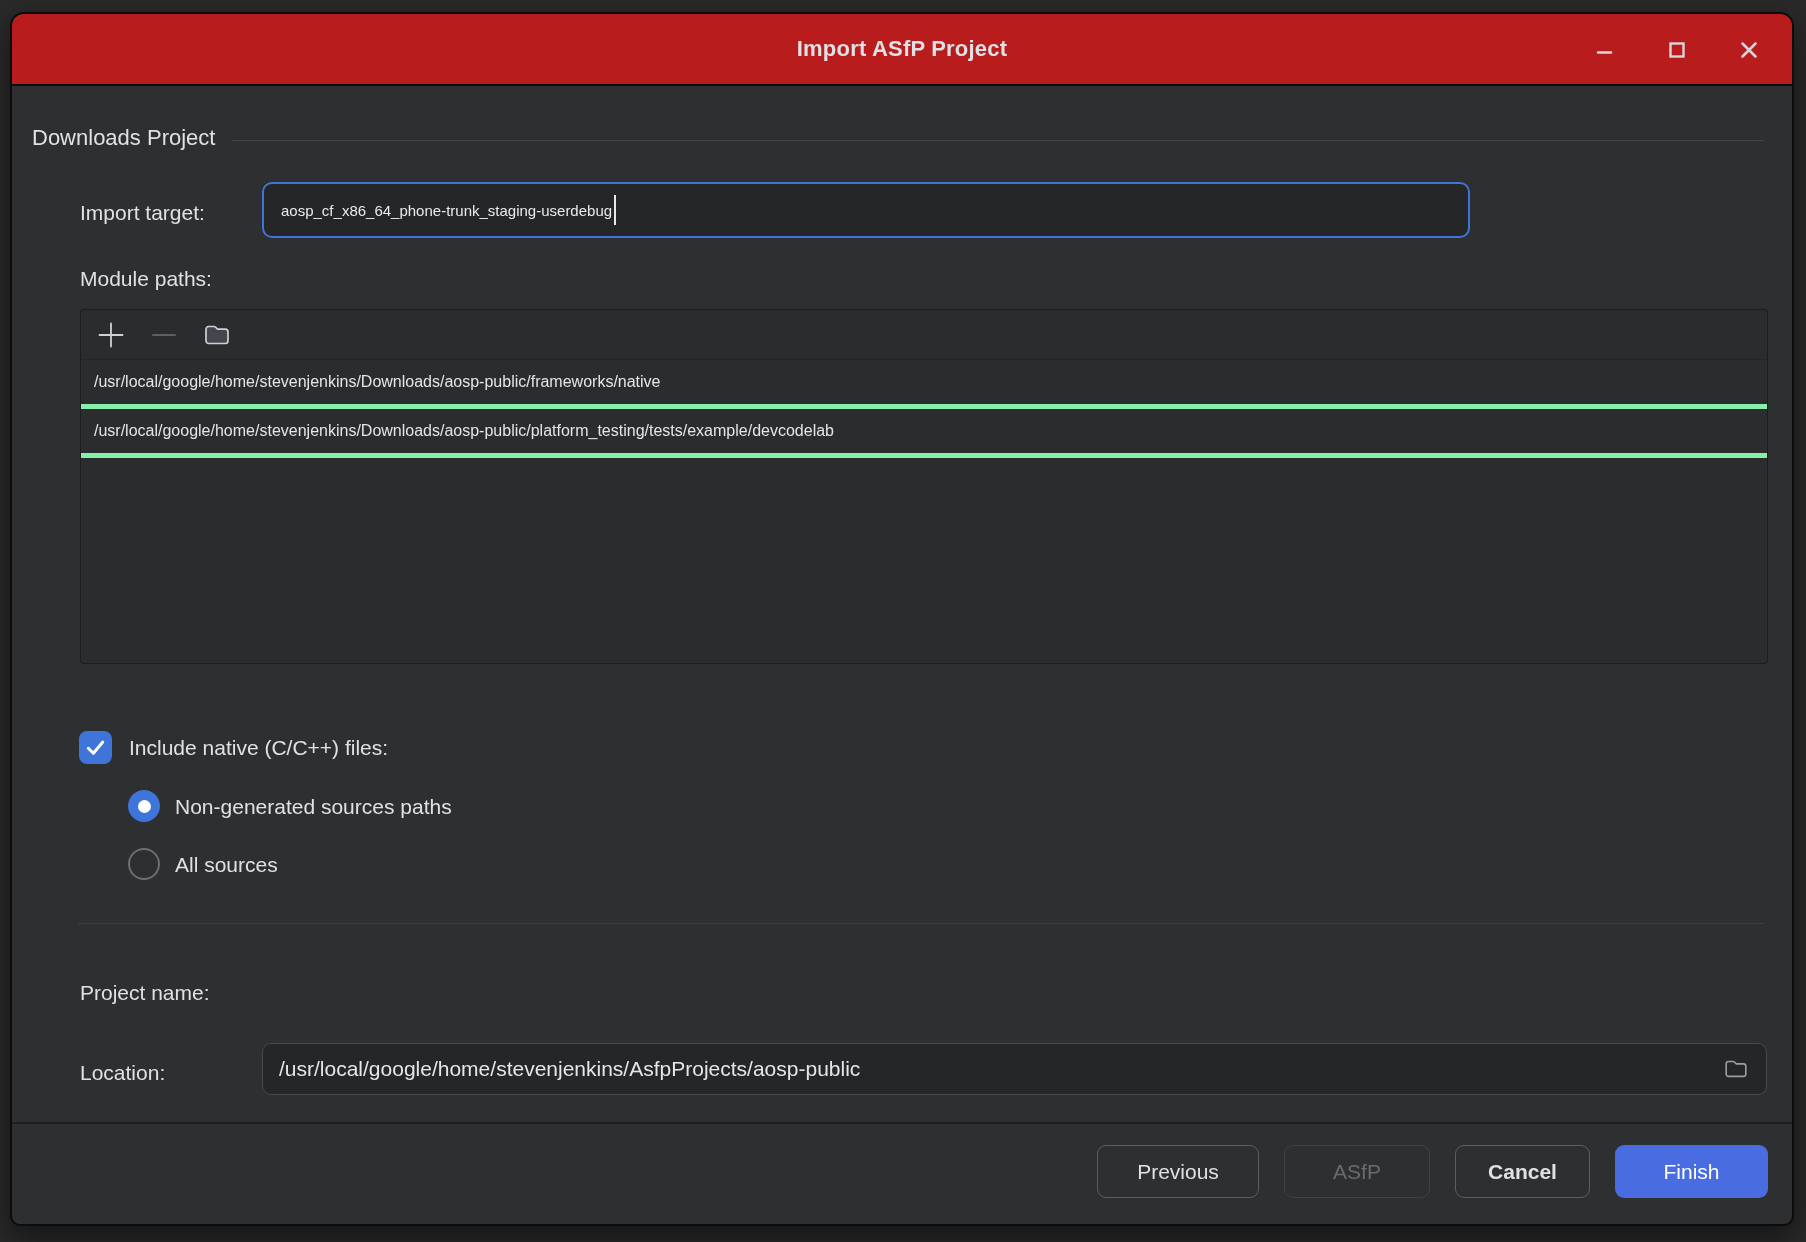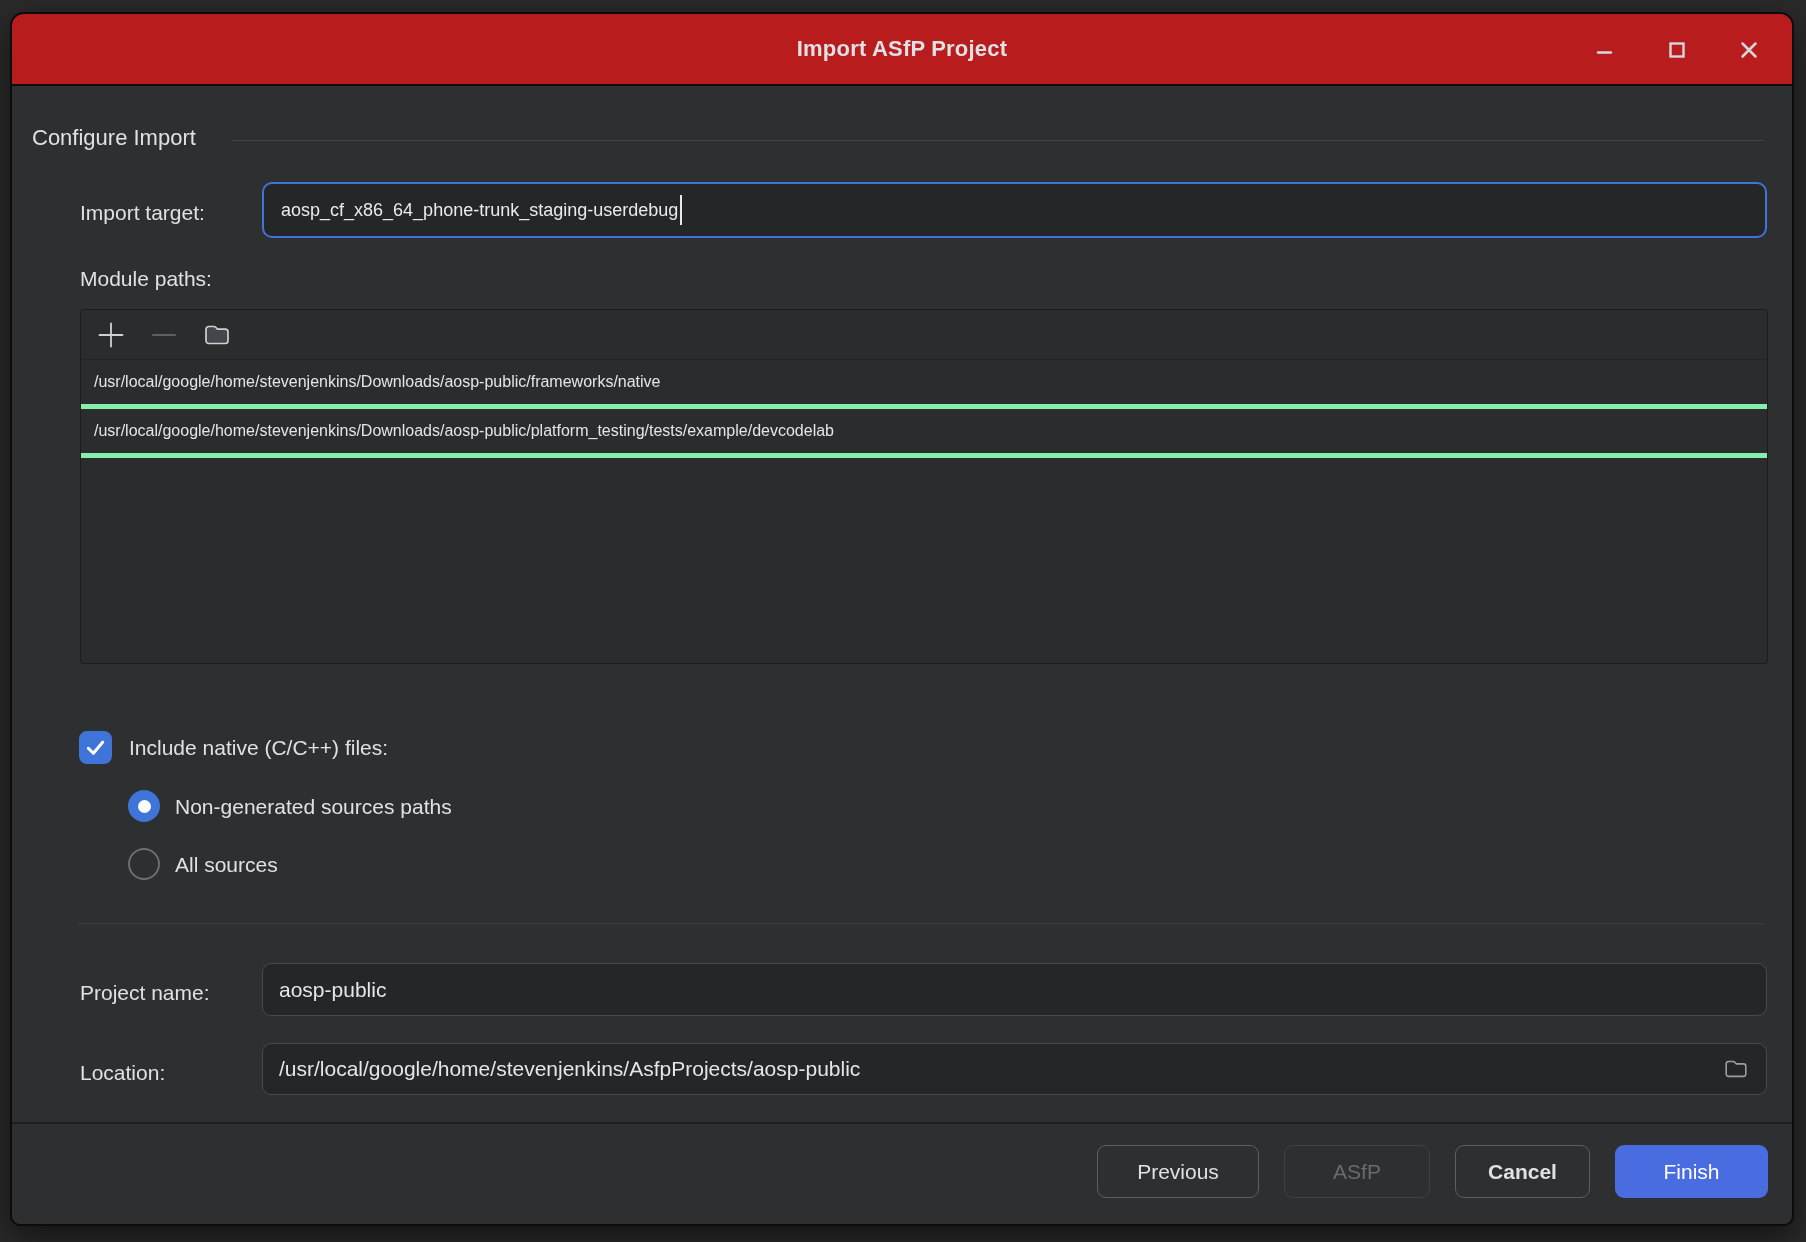--- a/index.html
+++ b/index.html
@@ -33,24 +33,24 @@
     width:26px; height:26px; display:flex; align-items:center; justify-content:center;
     color:#d6d8dc; cursor:pointer;
   }
   .wc-btn svg { display:block; }
   
   .config-header { position:absolute; left:20px; top:111px; font-size:22px; color:#dfe1e5; }
   .config-rule { position:absolute; left:220px; right:28px; top:126px; height:1px; background:#404347; }
   .lbl { position:absolute; color:#dfe1e5; font-size:21px; line-height:26px; white-space:nowrap; }
   
   .lunch-input {
-    position:absolute; left:250px; top:168px; width:1505px; height:56px;
+    position:absolute; left:250px; top:168px; width:1208px; height:56px;
     background:#242628; border:2.5px solid #3f74d9; border-radius:10px;
     display:flex; align-items:center; padding:0 17px;
-    color:#e8eaed; font-size:18px; white-space:nowrap; cursor:text;
+    color:#e8eaed; font-size:15px; white-space:nowrap; cursor:text;
   }
   .caret { display:inline-block; width:2px; height:30px; background:#e6e8ec; margin-left:2px; }
   
   .module-panel {
     position:absolute; left:68px; top:295px; width:1688px; height:355px;
     background:#2a2c2e; border:1px solid #1c1d1f; border-radius:3px;
   }
   .panel-toolbar {
     height:50px; border-bottom:1px solid #222427;
     display:flex; align-items:center; padding-left:15px; gap:23px;
@@ -121,21 +121,21 @@
           </svg>
       </div>
       <div class="wc-btn">
         <svg width="22" height="22" viewBox="0 0 22 22" fill="none" stroke="currentColor" stroke-width="2.5" stroke-linecap="round">
             <path d="M4.5 4.5l13 13M17.5 4.5l-13 13"></path>
           </svg>
       </div>
     </div>
   </div>
 
-  <div class="config-header">Configure Import</div>
+  <div class="config-header">Downloads Project</div>
   <div class="config-rule"></div>
 
   <div class="lbl" style="left:68px; top:186px;">Import target:</div>
   <div class="lunch-input" role="textbox">
     <span>aosp_cf_x86_64_phone-trunk_staging-userdebug</span>
       <span class="caret"></span>
   </div>
 
   <div class="lbl" style="left:68px; top:252px;">Module paths:</div>
   <div class="module-panel">
@@ -169,23 +169,20 @@
 
   <div class="radio selected" style="left:116px; top:776px;"></div>
   <div class="lbl" style="left:163px; top:780px;">Non-generated sources paths</div>
 
   <div class="radio" style="left:116px; top:834px;"></div>
   <div class="lbl" style="left:163px; top:838px;">All sources</div>
 
   <div class="divider"></div>
 
   <div class="lbl" style="left:68px; top:966px;">Project name:</div>
-  <div class="field" style="top:949px; height:53px;" role="textbox">
-    <span>aosp-public</span>
-  </div>
 
   <div class="lbl" style="left:68px; top:1046px;">Location:</div>
   <div class="field" style="top:1029px; height:52px;" role="textbox">
     <span>/usr/local/google/home/stevenjenkins/AsfpProjects/aosp-public</span>
     <span class="folder-browse">
       <svg width="28" height="28" viewBox="0 0 30 30" fill="none">
           <path d="M4.5 9.4c0-1.4 1.1-2.5 2.5-2.5h4.9c.7 0 1.3.3 1.8.8l1.6 1.8h7.7c1.4 0 2.5 1.1 2.5 2.5v8.4c0 1.4-1.1 2.5-2.5 2.5H7c-1.4 0-2.5-1.1-2.5-2.5z" stroke="#9b9ea4" stroke-width="1.7" stroke-linejoin="round"></path>
         </svg>
     </span>
   </div>

